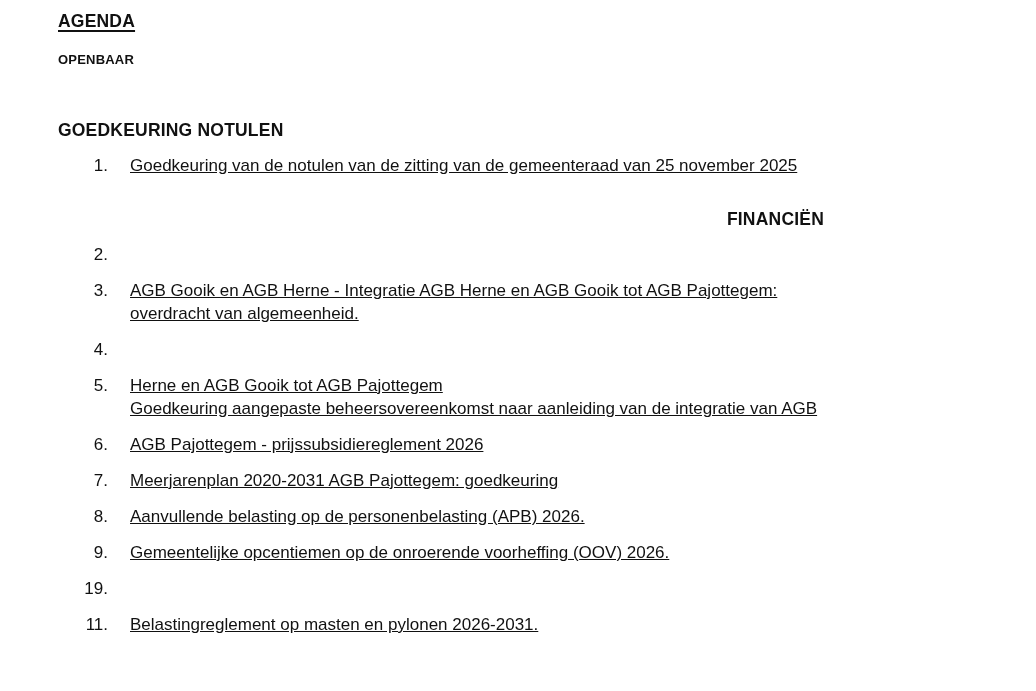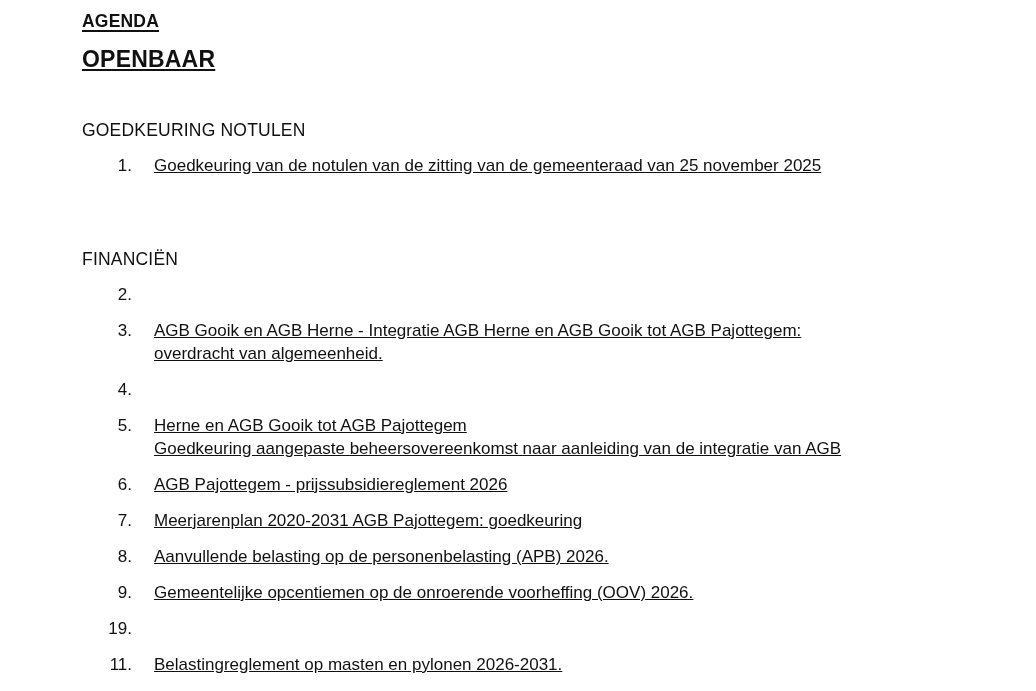--- a/index.html
+++ b/index.html
@@ -11,53 +11,53 @@
     width: 1036px;
     height: 691px;
     overflow: hidden;
     font-family: "Liberation Sans", "DejaVu Sans", sans-serif;
     color: #111111;
   }
   .page {
     box-sizing: border-box;
     width: 864px;
     height: 691px;
-    padding: 11px 40px 0 82px;
+    padding: 11px 40px 0 58px;
     background: #ffffff;
   }
   .doc-title {
     font-size: 17.5px;
     font-weight: 700;
     line-height: 21px;
     margin: 0 0 17px 0;
     text-decoration: underline;
     text-decoration-thickness: 2px;
     text-underline-offset: 3px;
     letter-spacing: 0.2px;
   }
   .doc-subtitle {
-    font-size: 23px;
+    font-size: 13px;
     font-weight: 700;
     line-height: 21px;
     margin: 0;
     letter-spacing: 0.2px;
-    text-decoration: underline;
   }
   .section-heading {
     font-size: 17.5px;
-    font-weight: 400;
+    font-weight: 700;
     line-height: 21px;
     margin: 0 0 13px 0;
     letter-spacing: 0.2px;
   }
   .section-heading.first {
     margin-top: 50px;
   }
   .section-heading.second {
-    margin-top: 72px;
+    margin-top: 32px;
+    text-align: right;
   }
   .agenda-item {
     display: flex;
     margin: 0 0 13px 0;
     font-size: 17px;
     line-height: 23px;
   }
   .agenda-item .num {
     flex: 0 0 50px;
     width: 50px;

